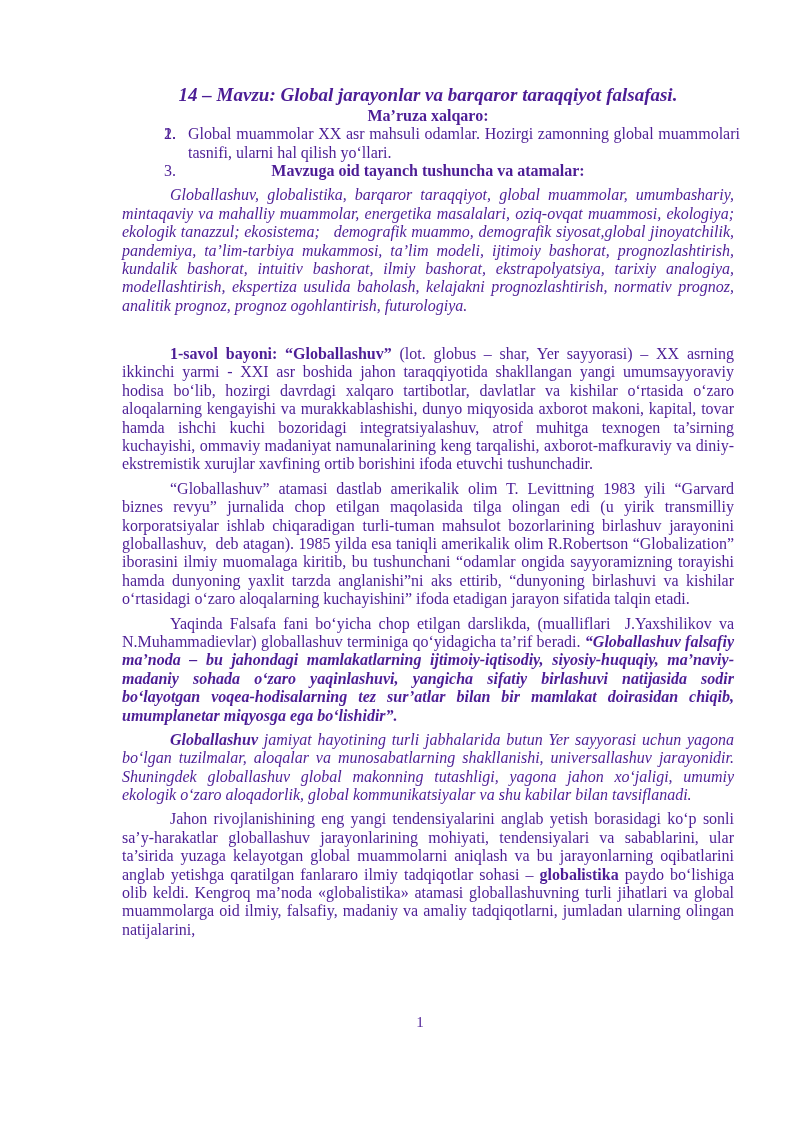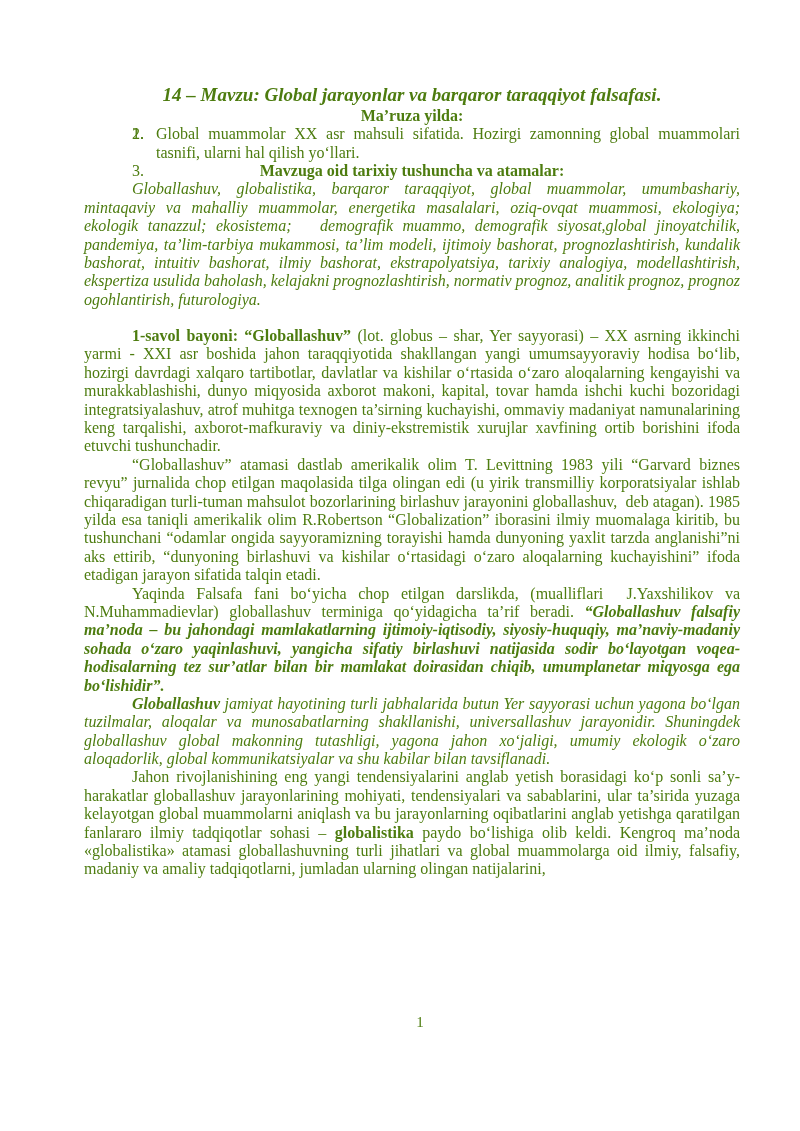--- a/index.html
+++ b/index.html
@@ -1,26 +1,26 @@
 <!DOCTYPE html>
 <html><head>
 <meta charset="utf-8">
 <style>
   html, body { margin: 0; padding: 0; background: #ffffff; }
   .page {
     position: relative;
     width: 800px;
     height: 1131px;
     background: #ffffff;
-    color: #4d7c0f;
+    color: #4c1d95;
     font-family: "Liberation Serif", serif;
     font-size: 16px;
     line-height: 1.15;
     box-sizing: border-box;
-    padding: 84px 60px 0 84px;
+    padding: 84px 60px 0 116px;
     overflow: hidden;
   }
   .doc-title {
     text-align: center;
     font-weight: bold;
     font-style: italic;
     font-size: 19px;
     line-height: 1.2;
     margin: 0;
   }
@@ -30,21 +30,21 @@
     margin: 0;
   }
   ol.plan { margin: 0; padding: 0; list-style: none; }
   ol.plan li {
     position: relative;
     padding-left: 72px;
     text-align: justify;
   }
   ol.plan li .num { position: absolute; left: 48px; top: 0; }
   .para {
-    margin: 0;
+    margin: 6px;
     text-align: justify;
     text-indent: 48px;
   }
   .terms { font-style: italic; }
   .gap { height: 18px; }
   .b { font-weight: bold; }
   .bi { font-weight: bold; font-style: italic; }
   .it { font-style: italic; }
   .footer {
     position: absolute;
@@ -55,36 +55,36 @@
     font-size: 15px;
   }
 </style>
 </head>
 <body>
 
 <div class="page">
 
   <h1 class="doc-title">14 – Mavzu: Global jarayonlar va barqaror taraqqiyot falsafasi.</h1>
 
-  <p class="subheading">Ma’ruza yilda:</p>
+  <p class="subheading">Ma’ruza xalqaro:</p>
 
   <ol class="plan">
     <li>
       <span class="num">1.</span>
     </li>
     <li>
       <span class="num">2.</span>
-      <span>Global muammolar XX asr mahsuli sifatida. Hozirgi zamonning global muammolari tasnifi, ularni hal qilish yo‘llari.</span>
+      <span>Global muammolar XX asr mahsuli odamlar. Hozirgi zamonning global muammolari tasnifi, ularni hal qilish yo‘llari.</span>
     </li>
     <li>
       <span class="num">3.</span>
     </li>
   </ol>
 
-  <p class="subheading">Mavzuga oid tarixiy tushuncha va atamalar:</p>
+  <p class="subheading">Mavzuga oid tayanch tushuncha va atamalar:</p>
 
   <p class="para terms">Globallashuv, globalistika, barqaror taraqqiyot, global muammolar, umumbashariy, mintaqaviy va mahalliy muammolar, energetika masalalari, oziq-ovqat muammosi, ekologiya; ekologik tanazzul; ekosistema; &nbsp;&nbsp;demografik muammo, demografik siyosat,global jinoyatchilik, pandemiya, ta’lim-tarbiya mukammosi, ta’lim modeli, ijtimoiy bashorat, prognozlashtirish, kundalik bashorat, intuitiv bashorat, ilmiy bashorat, ekstrapolyatsiya, tarixiy analogiya, modellashtirish, ekspertiza usulida baholash, kelajakni prognozlashtirish, normativ prognoz, analitik prognoz, prognoz ogohlantirish, futurologiya.</p>
 
   <div class="gap"></div>
 
   <p class="para"><span class="b">1-savol bayoni: “Globallashuv”</span><span> (lot. globus – shar, Yer sayyorasi) – XX asrning ikkinchi yarmi - XXI asr boshida jahon taraqqiyotida shakllangan yangi umumsayyoraviy hodisa bo‘lib, hozirgi davrdagi xalqaro tartibotlar, davlatlar va kishilar o‘rtasida o‘zaro aloqalarning kengayishi va murakkablashishi, dunyo miqyosida axborot makoni, kapital, tovar hamda ishchi kuchi bozoridagi integratsiyalashuv, atrof muhitga texnogen ta’sirning kuchayishi, ommaviy madaniyat namunalarining keng tarqalishi, axborot-mafkuraviy va diniy-ekstremistik xurujlar xavfining ortib borishini ifoda etuvchi tushunchadir.</span></p>
 
   <p class="para">“Globallashuv” atamasi dastlab amerikalik olim T. Levittning 1983 yili “Garvard biznes revyu” jurnalida chop etilgan maqolasida tilga olingan edi (u yirik transmilliy korporatsiyalar ishlab chiqaradigan turli-tuman mahsulot bozorlarining birlashuv jarayonini globallashuv, &nbsp;deb atagan). 1985 yilda esa taniqli amerikalik olim R.Robertson “Globalization” iborasini ilmiy muomalaga kiritib, bu tushunchani “odamlar ongida sayyoramizning torayishi hamda dunyoning yaxlit tarzda anglanishi”ni aks ettirib, “dunyoning birlashuvi va kishilar o‘rtasidagi o‘zaro aloqalarning kuchayishini” ifoda etadigan jarayon sifatida talqin etadi.</p>
 
   <p class="para"><span>Yaqinda Falsafa fani bo‘yicha chop etilgan darslikda, (mualliflari &nbsp;J.Yaxshilikov va N.Muhammadievlar) globallashuv terminiga qo‘yidagicha ta’rif beradi. </span><span class="bi">“Globallashuv falsafiy ma’noda – bu jahondagi mamlakatlarning ijtimoiy-iqtisodiy, siyosiy-huquqiy, ma’naviy-madaniy sohada o‘zaro yaqinlashuvi, yangicha sifatiy birlashuvi natijasida sodir bo‘layotgan voqea-hodisalarning tez sur’atlar bilan bir mamlakat doirasidan chiqib, umumplanetar miqyosga ega bo‘lishidir”.</span></p>

